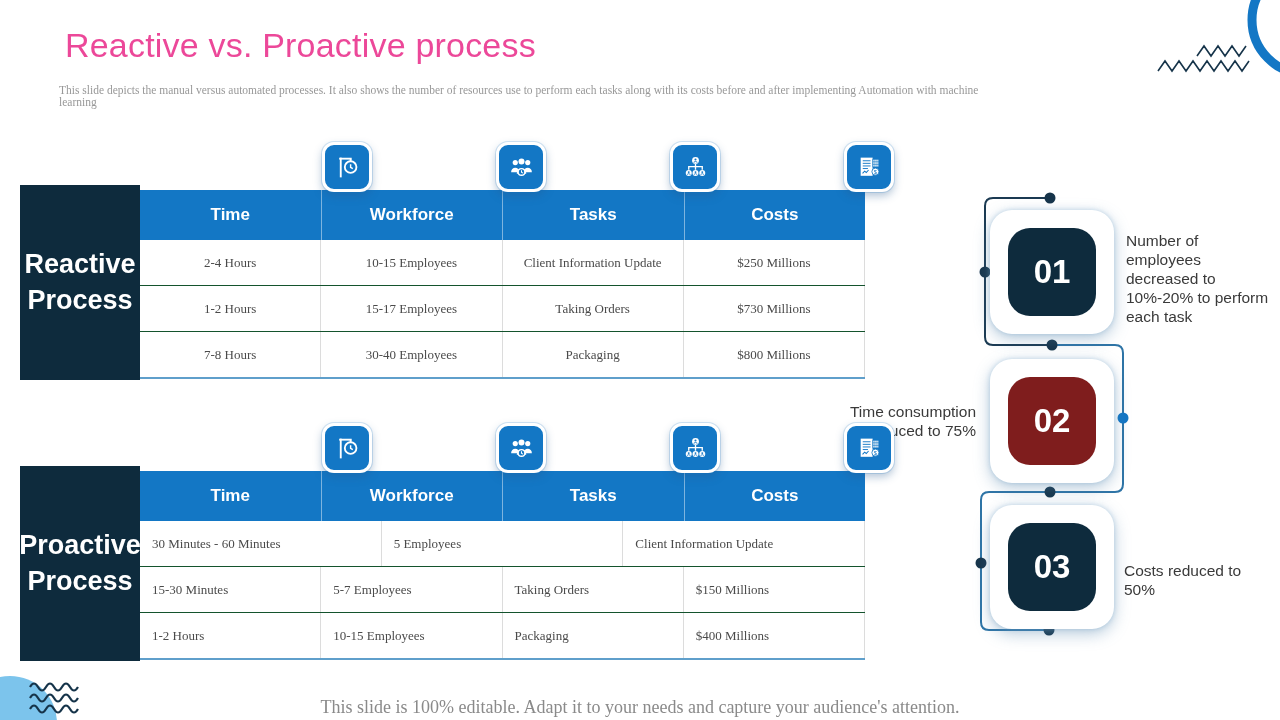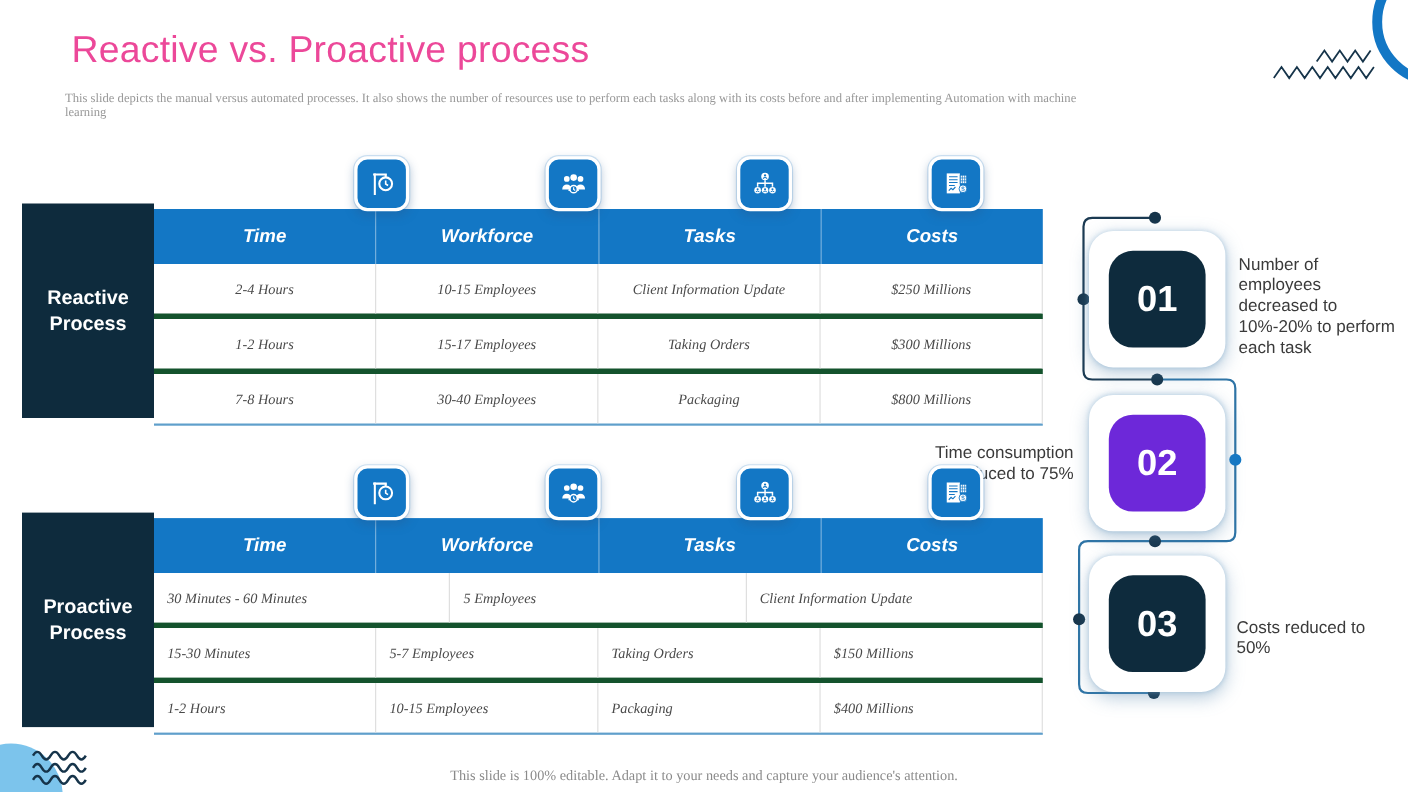--- a/index.html
+++ b/index.html
@@ -12,33 +12,33 @@
     font-weight:400;letter-spacing:.2px;margin-left:35px;
   }
   .subtitle{
     position:absolute;left:31px;top:84px;width:920px;
     font-family:"Liberation Serif",serif;font-size:11.5px;color:#989898;margin-left:28px;
   }
   
   .twrap{position:absolute;left:20px;width:816px;height:200px;}
   .plabel{
     position:absolute;left:0;top:0;width:120px;height:195px;background:#0E2B3D;
-    color:#fff;font-weight:700;font-size:18px;line-height:1.3;
+    color:#fff;font-weight:700;font-size:27px;line-height:1.3;
     display:flex;align-items:center;justify-content:center;text-align:center;
     padding:0 8px;box-sizing:border-box;
   }
-  .dgrid{position:absolute;left:120px;top:5px;width:808px;font-style:italic;}
+  .dgrid{position:absolute;left:120px;top:5px;width:725px;}
   .hrow{display:flex;height:50px;background:#1377C5;}
   .hcell{
     flex:1;display:flex;align-items:center;justify-content:center;
     color:#fff;font-weight:700;font-size:17px;
     border-right:1px solid rgba(255,255,255,.45);
   }
   .hcell:last-child{border-right:none;}
-  .drow{display:flex;height:45px;background:#fff;border-bottom:5px solid #14532d;}
+  .drow{display:flex;height:45px;background:#fff;border-bottom:1px solid #14532d;}
   .drow:last-child{border-bottom:2px solid #5f9fcb;}
   .dcell{
     flex:1;display:flex;align-items:center;justify-content:center;
     font-family:"Liberation Serif",serif;font-size:13px;color:#4a4a4a;
     border-right:1px solid #dcdcdc;box-sizing:border-box;
   }
   .left-cells .dcell{justify-content:flex-start;padding-left:12px;}
   
   .chip{
     position:absolute;top:-43px;width:44px;height:44px;background:#1377C5;
@@ -52,31 +52,31 @@
   .step-card{
     position:absolute;left:990px;width:124px;height:124px;background:#fff;border-radius:22px;
     box-shadow:0 5px 16px rgba(80,130,170,.40),0 0 5px rgba(130,175,210,.45);
   }
   .step-sq{
     position:absolute;left:18px;top:18px;right:18px;bottom:18px;border-radius:22px;
     display:flex;align-items:center;justify-content:center;
     color:#fff;font-size:33px;font-weight:700;
   }
   .sq-navy{background:#0E2B3D;}
-  .sq-blue{background:#6d28d9;}
+  .sq-blue{background:#7f1d1d;}
   .note{
     position:absolute;font-family:Liberation Sans, sans-serif;font-size:15.5px;
     color:#3a3a3a;line-height:1.22;
   }
   .note1{left:1126px;top:232px;width:145px;}
   .note2{left:840px;top:403px;width:136px;text-align:right;}
   .note3{left:1124px;top:562px;width:150px;}
   .footer{
     position:absolute;left:0;top:697px;width:100%;text-align:center;
-    font-family:"Liberation Serif",serif;font-size:13px;color:#8a8a8a;
+    font-family:"Liberation Serif",serif;font-size:18px;color:#8a8a8a;
   }
   .overlay{position:absolute;left:0;top:0;pointer-events:none;z-index:1;}
   .step-card,.note{z-index:2;}
 </style>
 </head>
 <body>
 
 <svg width="0" height="0" style="position:absolute" aria-hidden="true">
   <defs>
     <g id="ic-time" stroke="#fff" fill="none" stroke-width="1.8">
@@ -181,21 +181,21 @@
     <div class="drow">
       <div class="dcell">2-4 Hours</div>
       <div class="dcell">10-15 Employees</div>
       <div class="dcell">Client Information Update</div>
       <div class="dcell">$250 Millions</div>
     </div>
     <div class="drow">
       <div class="dcell">1-2 Hours</div>
       <div class="dcell">15-17 Employees</div>
       <div class="dcell">Taking Orders</div>
-      <div class="dcell">$300 Millions</div>
+      <div class="dcell">$730 Millions</div>
     </div>
     <div class="drow">
       <div class="dcell">7-8 Hours</div>
       <div class="dcell">30-40 Employees</div>
       <div class="dcell">Packaging</div>
       <div class="dcell">$800 Millions</div>
     </div>
   </div>
 </div>
 

